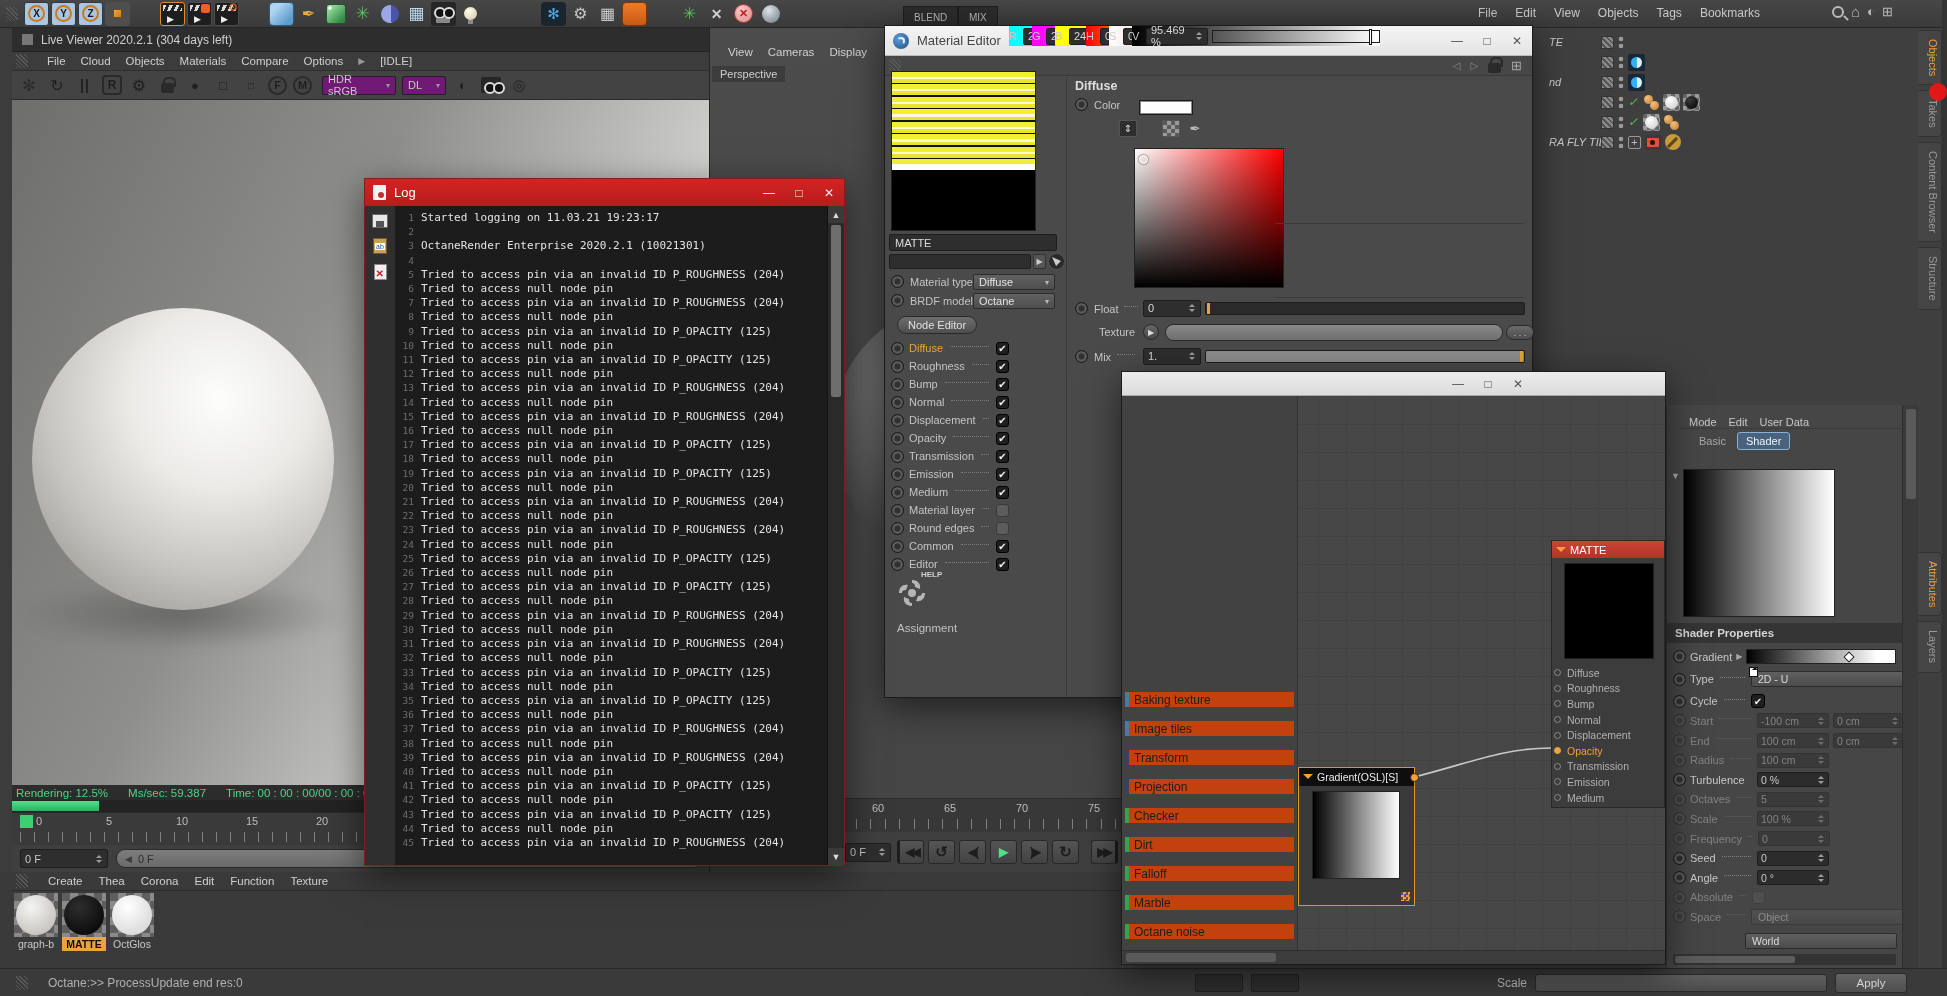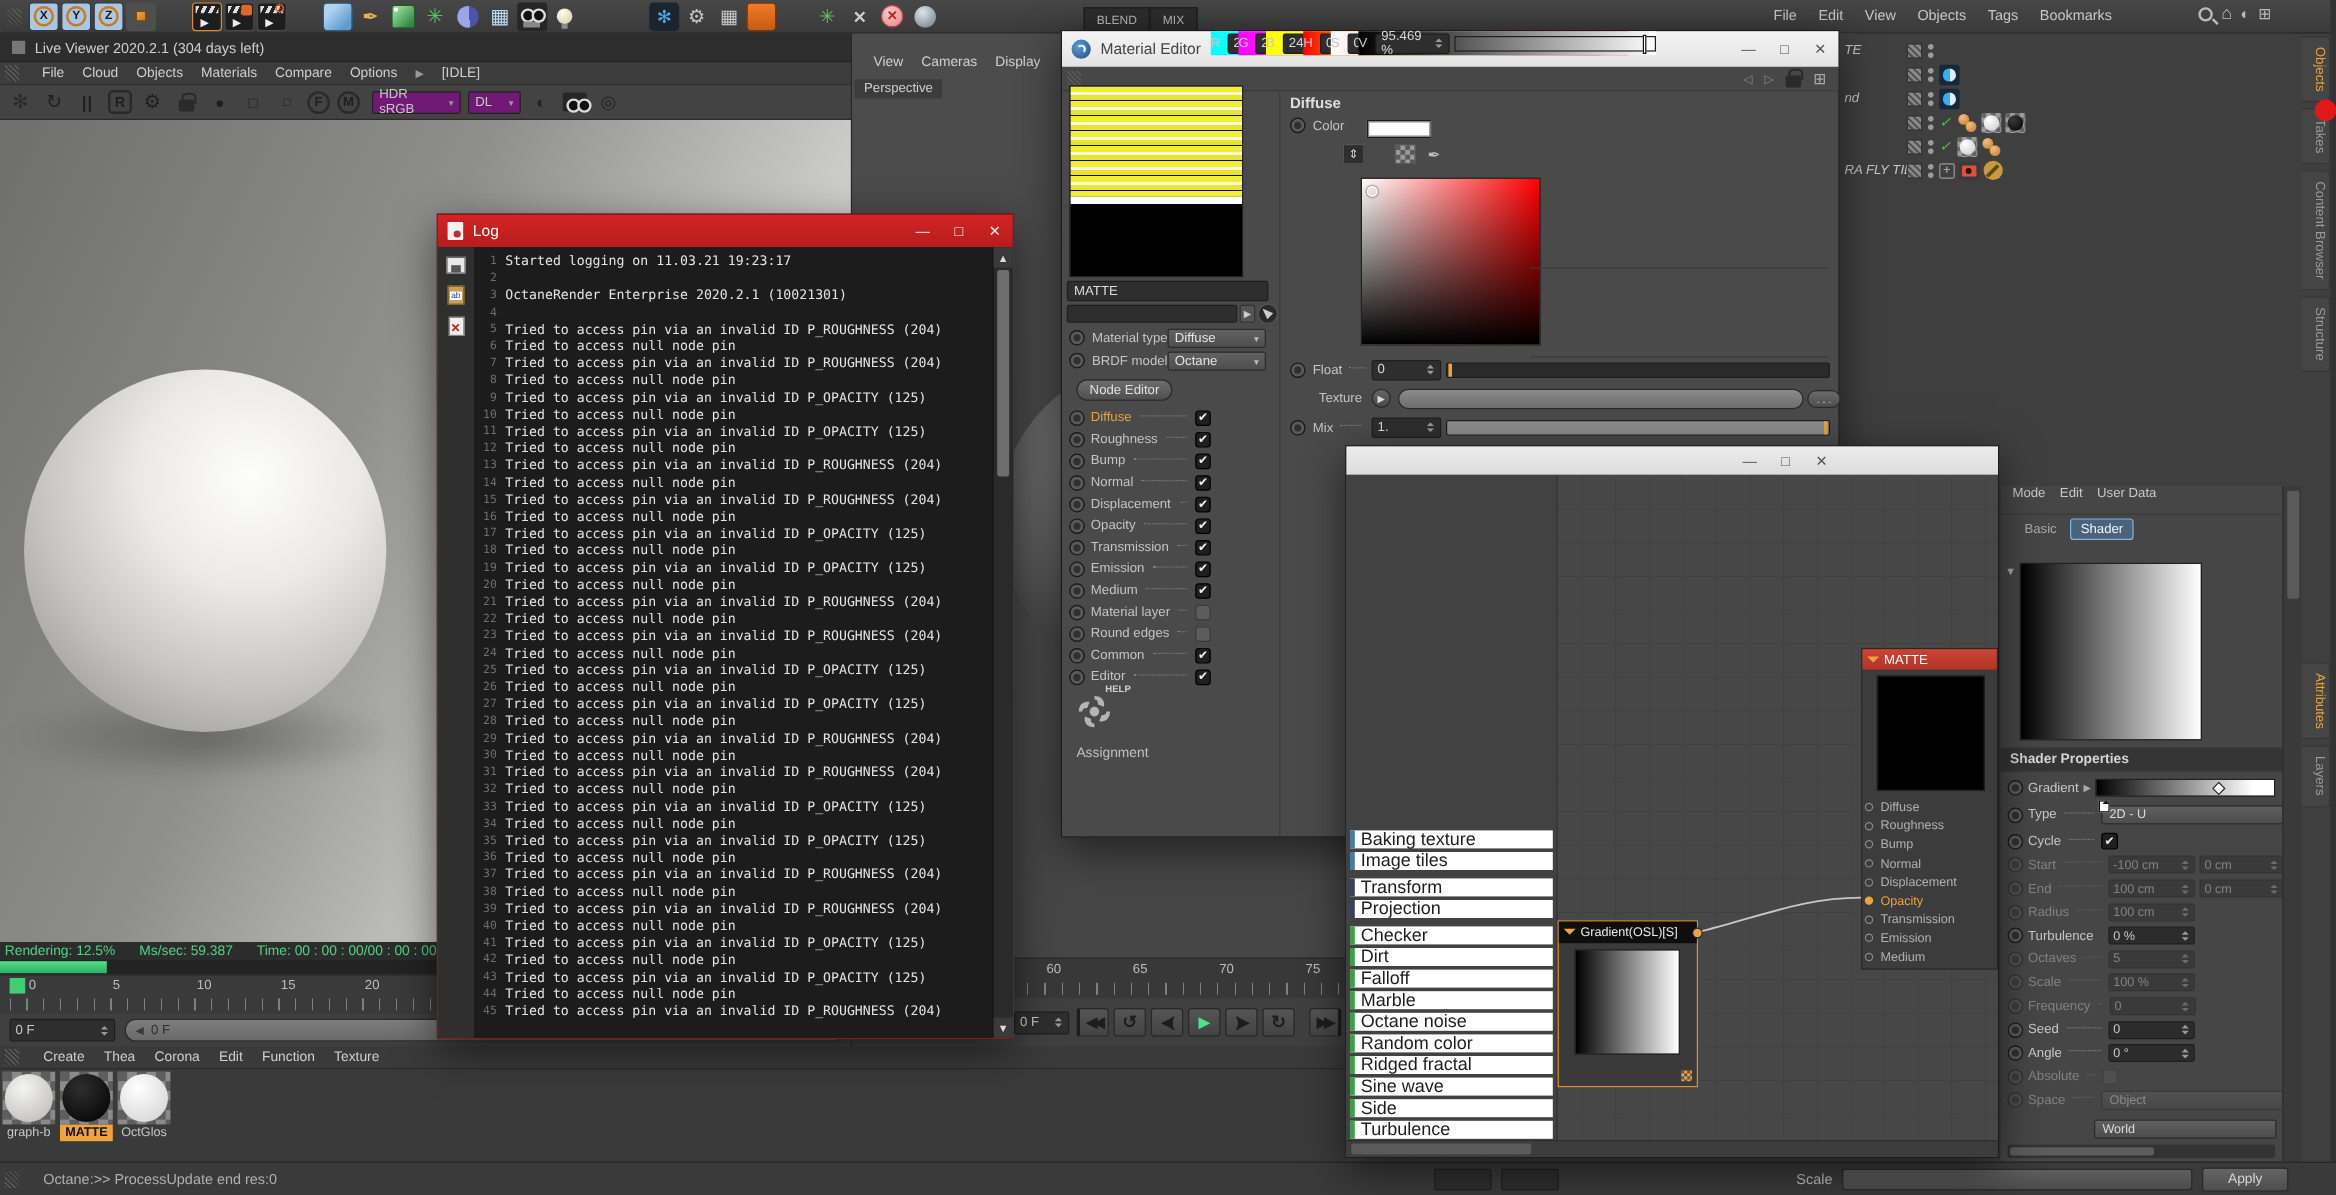--- a/index.html
+++ b/index.html
@@ -1,19 +1,19 @@
 <!DOCTYPE html>
 <html><head>
 <meta charset="utf-8">
 <style>
   html,body{margin:0;padding:0;background:#2b2b2b;}
   #app{position:relative;width:1947px;height:996px;background:#3f3f3f;overflow:hidden;
        font-family:"Liberation Sans",sans-serif;color:#c8c8c8;font-size:12px;}
   *{box-sizing:border-box;}
-  .abs{position:absolute;}
+  .abs{position:absolute;padding-left:12px;}
   .grip{width:12px;height:14px;background:repeating-linear-gradient(45deg,#5a5a5a 0 1px,transparent 1px 3px);margin:0 4px;flex:none;}
   .win{position:absolute;border:1px solid #1c1c1c;box-shadow:0 10px 34px rgba(0,0,0,.55);}
   .winbtn{width:30px;height:18px;display:flex;align-items:center;justify-content:center;font-size:12px;color:#555;}
   .winbtn.light{color:#f0f0f0;}
   
   #top-toolbar{left:0;top:0;width:1947px;height:28px;background:linear-gradient(#474747,#3a3a3a);border-bottom:1px solid #262626;display:flex;align-items:center;padding-left:2px;gap:2px;z-index:12;}
   .ic24{width:25px;height:24px;border-radius:3px;display:flex;align-items:center;justify-content:center;flex:none;position:relative;}
   .tgap{width:26px;flex:none;}
   .axis-btn{background:#aac6e0;border:1px solid #2f3a44;}
   .axis-btn b{width:17px;height:17px;border:2px solid #c87a20;border-radius:50%;color:#1a1a1a;font-size:10px;display:flex;align-items:center;justify-content:center;}
@@ -180,21 +180,21 @@
   .texfield{height:17px;background:linear-gradient(#8a8a8a,#707070);border:1px solid #2a2a2a;border-radius:9px;}
   .dotsbtn{height:15px;width:28px;background:linear-gradient(#6a6a6a,#505050);border:1px solid #2a2a2a;border-radius:8px;color:#ccc;font-size:9px;display:flex;align-items:center;justify-content:center;}
   
   #node-editor{left:1121px;top:371px;width:545px;height:594px;background:#484848;z-index:30;}
   .ne-title{height:24px;background:linear-gradient(#ececec,#dcdcdc);display:flex;align-items:center;border-bottom:1px solid #aaa;}
   .ne-title .right{margin-left:auto;display:flex;padding-right:132px;}
   .ne-body{position:absolute;left:0;top:24px;right:0;bottom:0;overflow:hidden;
     background-image:linear-gradient(#414141 1px,transparent 1px),linear-gradient(90deg,#414141 1px,transparent 1px);
     background-size:28px 28px;background-color:#474747;}
   .ne-list{position:absolute;left:0;top:0;bottom:14px;width:176px;background:#424242;border-right:1px solid #333;padding:296px 3px 0 3px;overflow:hidden;}
-  .ne-item{height:15px;background:#ffffff;color:#1e1e1e;font-size:15px;display:flex;align-items:center;padding-left:9px;margin-bottom:3px;position:relative;}
+  .ne-item{height:15px;background:#c2410c;color:#1e1e1e;font-size:12px;display:flex;align-items:center;padding-left:9px;margin-bottom:14px;position:relative;}
   .ne-item::before{content:"";position:absolute;left:0;top:0;bottom:0;width:4px;}
   .ne-item.c-blue::before{background:#4a7aa0;}
   .ne-item.c-navy::before{background:#39415c;}
   .ne-item.c-green::before{background:#3f9e4d;}
   .ne-item.gap{margin-top:7px;}
   .gnode{position:absolute;left:176px;top:371px;width:117px;height:139px;background:#3a3a3a;border:1.5px solid #e8921e;}
   .gnode .hdr{height:18px;background:#0e0e0e;color:#ececec;font-size:10.5px;display:flex;align-items:center;gap:4px;padding:0 4px;position:relative;}
   .tri-o{width:0;height:0;border:5px solid transparent;border-top-color:#f0a23c;margin-top:4px;flex:none;}
   .gnode .pin{position:absolute;right:-5px;top:5px;width:9px;height:9px;border-radius:50%;background:#f0a23c;border:1px solid #222;}
   .gnode .gimg{position:absolute;left:13px;top:23px;width:88px;height:88px;background:linear-gradient(90deg,#000,#fff);border:1px solid #222;}
@@ -231,21 +231,21 @@
   .t-tex-black::after{background:radial-gradient(circle at 35% 30%,#3a3a3a,#000);}
   .t-target{width:13px;height:13px;border:1px solid #999;border-radius:2px;position:relative;color:#bbb;}
   .t-target::after{content:"+";position:absolute;left:2px;top:-1px;font-size:11px;}
   .t-cam{width:18px;height:15px;background:#3a3a3a;border-radius:2px;position:relative;}
   .t-cam::before{content:"";position:absolute;left:3px;top:3px;width:12px;height:9px;background:#e05038;border-radius:1px;}
   .t-cam::after{content:"";position:absolute;left:6px;top:5px;width:5px;height:5px;border-radius:50%;background:#2a1210;}
   .t-forbid{width:16px;height:16px;border-radius:50%;background:#c89a3a;position:relative;}
   .t-forbid::after{content:"";position:absolute;left:1px;top:6.5px;width:13px;height:3px;background:#5a4a1a;transform:rotate(-45deg);}
   
   #attributes-panel{left:1666px;top:405px;width:236px;height:563px;background:#464646;z-index:4;border-left:1px solid #333;}
-  .at-menu{height:24px;display:flex;align-items:flex-start;gap:12px;padding-left:10px;font-size:11px;color:#c8c8c8;border-bottom:1px solid #3a3a3a;}
+  .at-menu{height:24px;display:flex;align-items:flex-end;gap:12px;padding-left:10px;font-size:11px;color:#c8c8c8;border-bottom:1px solid #3a3a3a;}
   .at-tabs{height:24px;display:flex;align-items:center;gap:3px;padding-left:12px;}
   .attab{height:18px;padding:0 8px;font-size:11px;color:#a8a8a8;display:flex;align-items:center;border-radius:3px;}
   .attab.active{background:#4a637d;border:1px solid #8ab0d8;color:#eef4fa;}
   .gradprev{position:absolute;left:16px;top:64px;width:152px;height:148px;background:linear-gradient(90deg,#000,#fff);border:1px solid #222;}
   .gp-arrow{position:absolute;left:4px;top:66px;color:#aaa;font-size:9px;}
   .at-section{position:absolute;left:0;top:218px;width:236px;height:20px;background:#353535;display:flex;align-items:center;padding-left:8px;font-weight:bold;font-size:11.5px;color:#d5d5d5;}
   .atrows{position:absolute;left:0;top:242px;width:236px;display:flex;flex-direction:column;}
   .arow{height:19.6px;display:flex;align-items:center;gap:4px;padding-left:6px;font-size:11px;color:#c8c8c8;}
   .arow .albl{white-space:nowrap;}
   .arow .ldr{flex:1;border-bottom:1px dotted #7e7e7e;margin:0 2px 4px;min-width:4px;}

